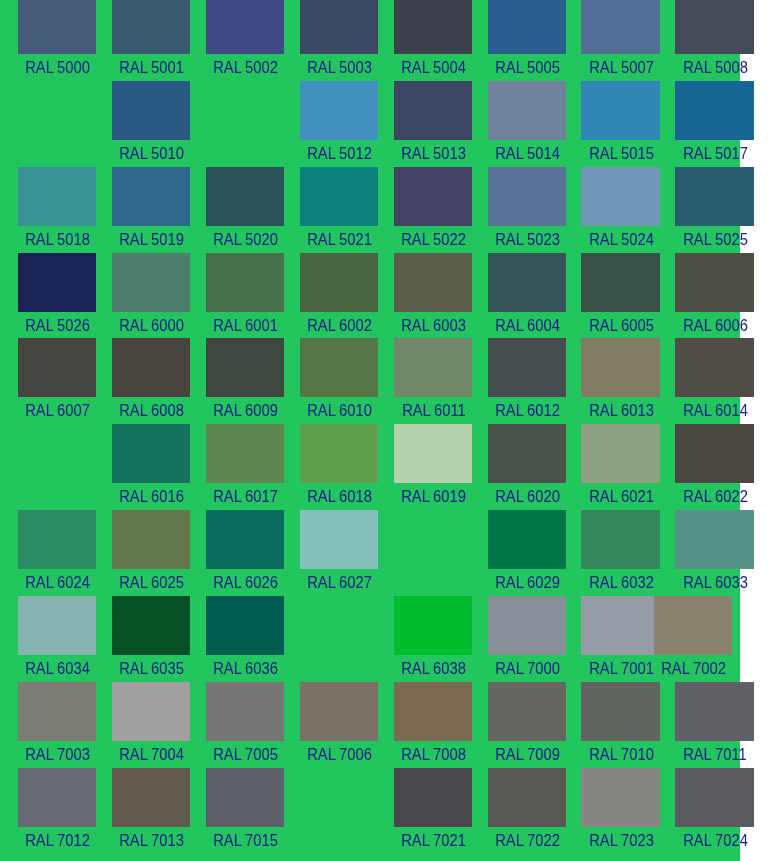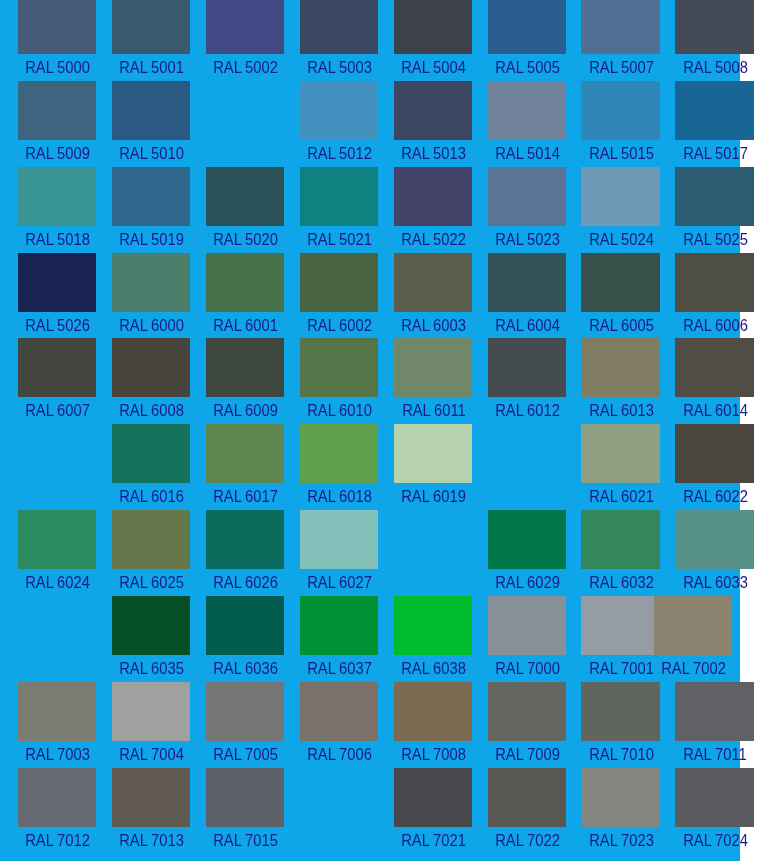--- a/index.html
+++ b/index.html
@@ -11,21 +11,21 @@
     font-family: "Liberation Sans", sans-serif;
     overflow: hidden;
     
     transform: translateZ(0);
     -webkit-font-smoothing: antialiased;
   }
   #chart {
     position: relative;
     width: 740px;
     height: 861px;
-    background: #0ea5e9;
+    background: #22c55e;
   }
   .swatch-row {
     position: absolute;
     left: 0;
     width: 773px;
     height: 86px;
   }
   .swatch-cell {
     position: absolute;
     top: 0;
@@ -91,24 +91,20 @@
    <div class="swatch-cell" style="left:581.44px">
     <div class="swatch-chip" style="background-color: rgb(79, 112, 148);"></div>
     <div class="swatch-label"><span>RAL 5007</span></div>
    </div>
    <div class="swatch-cell" style="left:675.38px">
     <div class="swatch-chip" style="background-color: rgb(69, 75, 86);"></div>
     <div class="swatch-label"><span>RAL 5008</span></div>
    </div>
   </div>
   <div class="swatch-row" style="top:80.7px">
-   <div class="swatch-cell" style="left:17.80px">
-    <div class="swatch-chip" style="background-color: rgb(61, 101, 127);"></div>
-    <div class="swatch-label"><span>RAL 5009</span></div>
-   </div>
    <div class="swatch-cell" style="left:111.74px">
     <div class="swatch-chip" style="background-color: rgb(42, 89, 131);"></div>
     <div class="swatch-label"><span>RAL 5010</span></div>
    </div>
    <div class="swatch-cell" style="left:299.62px">
     <div class="swatch-chip" style="background-color: rgb(66, 144, 189);"></div>
     <div class="swatch-label"><span>RAL 5012</span></div>
    </div>
    <div class="swatch-cell" style="left:393.56px">
     <div class="swatch-chip" style="background-color: rgb(60, 69, 98);"></div>
@@ -239,20 +235,24 @@
     <div class="swatch-label"><span>RAL 6017</span></div>
    </div>
    <div class="swatch-cell" style="left:299.62px">
     <div class="swatch-chip" style="background-color: rgb(96, 159, 75);"></div>
     <div class="swatch-label"><span>RAL 6018</span></div>
    </div>
    <div class="swatch-cell" style="left:393.56px">
     <div class="swatch-chip" style="background-color: rgb(181, 210, 173);"></div>
     <div class="swatch-label"><span>RAL 6019</span></div>
    </div>
+   <div class="swatch-cell" style="left:487.50px">
+    <div class="swatch-chip" style="background-color: rgb(74, 83, 73);"></div>
+    <div class="swatch-label"><span>RAL 6020</span></div>
+   </div>
    <div class="swatch-cell" style="left:581.44px">
     <div class="swatch-chip" style="background-color: rgb(143, 159, 130);"></div>
     <div class="swatch-label"><span>RAL 6021</span></div>
    </div>
    <div class="swatch-cell" style="left:675.38px">
     <div class="swatch-chip" style="background-color: rgb(75, 70, 64);"></div>
     <div class="swatch-label"><span>RAL 6022</span></div>
    </div>
   </div>
   <div class="swatch-row" style="top:510.2px">
@@ -279,31 +279,31 @@
    <div class="swatch-cell" style="left:581.44px">
     <div class="swatch-chip" style="background-color: rgb(52, 135, 93);"></div>
     <div class="swatch-label"><span>RAL 6032</span></div>
    </div>
    <div class="swatch-cell" style="left:675.38px">
     <div class="swatch-chip" style="background-color: rgb(86, 145, 136);"></div>
     <div class="swatch-label"><span>RAL 6033</span></div>
    </div>
   </div>
   <div class="swatch-row" style="top:596.1px">
+   <div class="swatch-cell" style="left:17.80px">
+    <div class="swatch-chip" style="background-color: rgb(135, 179, 177);"></div>
+    <div class="swatch-label"><span>RAL 6034</span></div>
+   </div>
    <div class="swatch-cell" style="left:111.74px">
     <div class="swatch-chip" style="background-color: rgb(7, 80, 39);"></div>
     <div class="swatch-label"><span>RAL 6035</span></div>
    </div>
    <div class="swatch-cell" style="left:205.68px">
     <div class="swatch-chip" style="background-color: rgb(2, 92, 79);"></div>
     <div class="swatch-label"><span>RAL 6036</span></div>
-   </div>
-   <div class="swatch-cell" style="left:299.62px">
-    <div class="swatch-chip" style="background-color: rgb(1, 145, 53);"></div>
-    <div class="swatch-label"><span>RAL 6037</span></div>
    </div>
    <div class="swatch-cell" style="left:393.56px">
     <div class="swatch-chip" style="background-color: rgb(0, 189, 45);"></div>
     <div class="swatch-label"><span>RAL 6038</span></div>
    </div>
    <div class="swatch-cell" style="left:487.50px">
     <div class="swatch-chip" style="background-color: rgb(135, 143, 153);"></div>
     <div class="swatch-label"><span>RAL 7000</span></div>
    </div>
    <div class="swatch-cell" style="left:581.44px">

